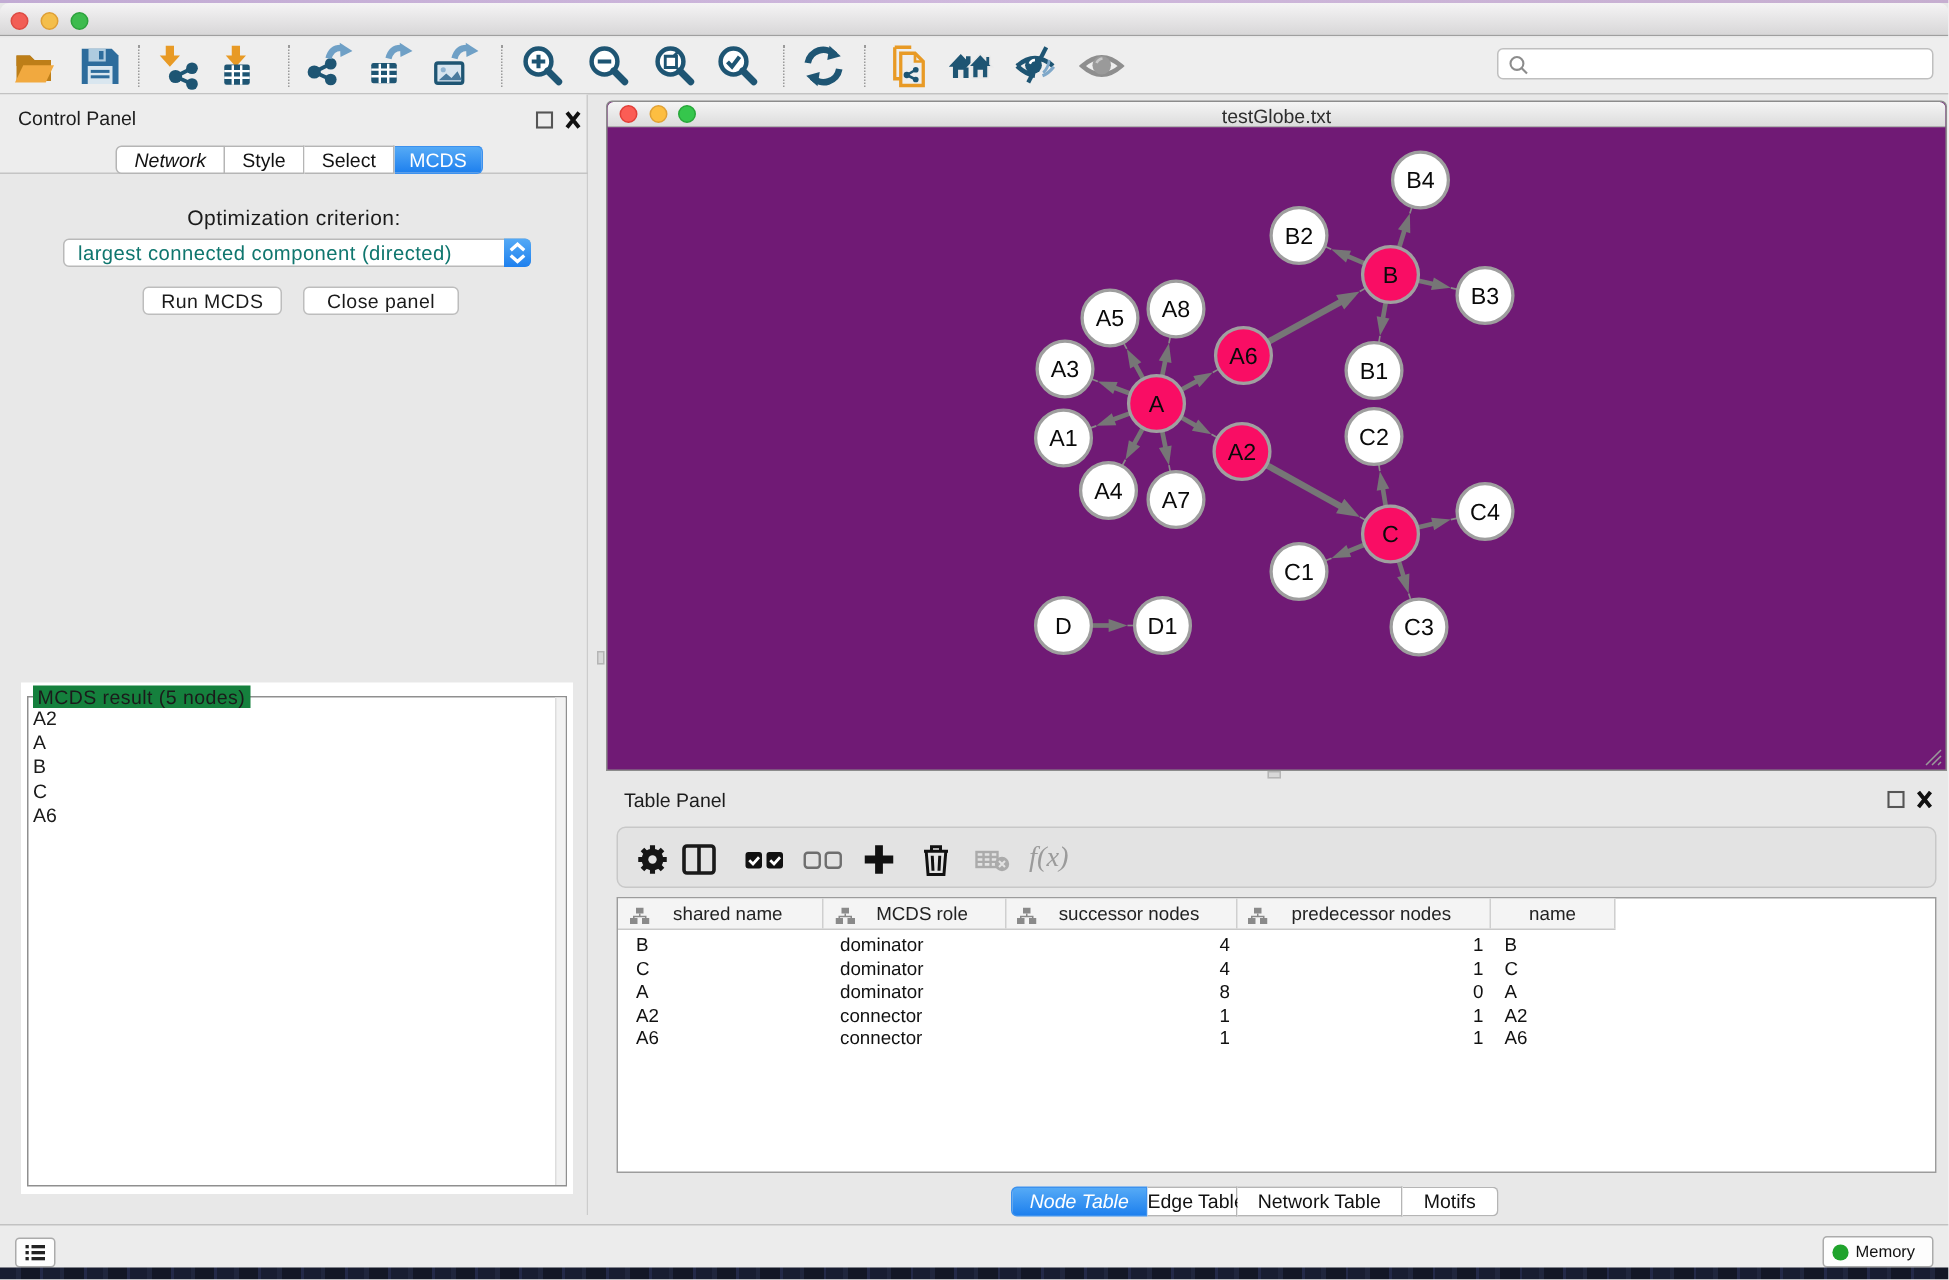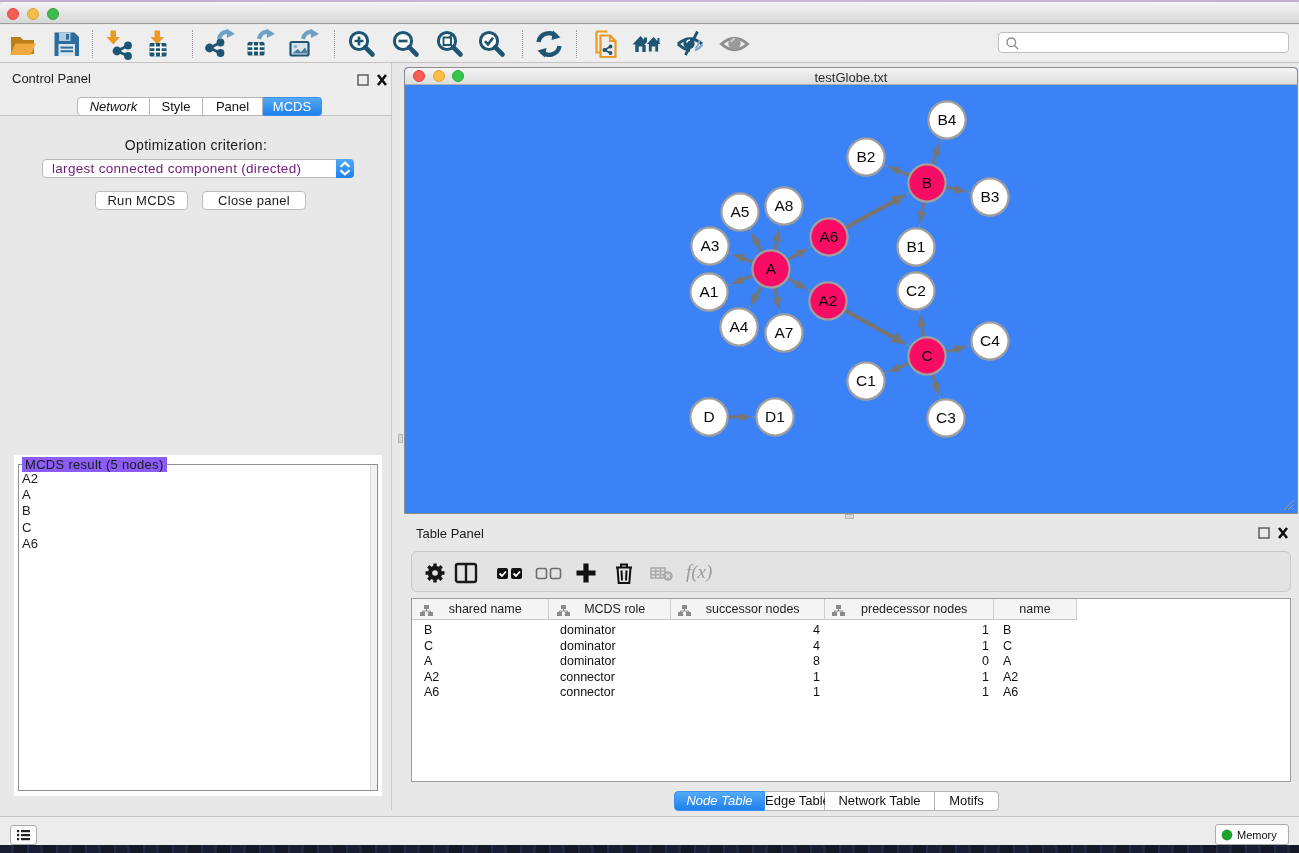--- a/index.html
+++ b/index.html
@@ -20,30 +20,30 @@
 #cpanel .title { position:absolute; left:12px; top:8px; font-size:13px; color:#1c1c1c; }
 .wicons { position:absolute; top:11px; }
 #tabline { position:absolute; left:0; top:52px; width:392px; height:0; border-top:1px solid #c4c4c4; }
 #cpanelbg { position:absolute; left:0; top:53px; width:391px; height:694px; background:#e8e8e8; }
 .tabs { position:absolute; display:flex; }
 .tab { height:19px; background:#fff; border:1px solid #b5b5b5; border-left:none; font-size:13px; color:#111; text-align:center; line-height:17px; white-space:nowrap; flex:none; }
 .tab.first { border-left:1px solid #b5b5b5; border-radius:4px 0 0 4px;font-style:italic; }
 .tab.last { border-radius:0 4px 4px 0; }
 .tab.sel { background:linear-gradient(#55aaf6,#1e80ee); color:#fff; border-color:#3c91ee; }
 #opt { position:absolute; left:0; top:74px; width:392px; text-align:center; font-size:14px; letter-spacing:0.3px; color:#1b1b1b; }
-#combo { position:absolute; left:42px; top:96px; width:312px; height:19px; background:#fff; border:1px solid #b9b9b9; border-radius:4px; font-size:13.5px; letter-spacing:0.3px; color:#701a75; line-height:17px; padding-left:9px; }
+#combo { position:absolute; left:42px; top:96px; width:312px; height:19px; background:#fff; border:1px solid #b9b9b9; border-radius:4px; font-size:13.5px; letter-spacing:0.3px; color:#0f766e; line-height:17px; padding-left:9px; }
 #combo .step { position:absolute; right:-1px; top:-1px; width:18px; height:19px; border-radius:0 4px 4px 0; background:linear-gradient(#55aaf6,#1e80ee); }
 .btn { position:absolute; top:128px; height:19px; background:#fff; border:1px solid #bdbdbd; border-radius:4px; font-size:13px; letter-spacing:0.3px; color:#1b1b1b; text-align:center; line-height:17px; }
 #resultbox { position:absolute; left:14px; top:392px; width:368px; height:341px; background:#fff; }
 #resultbox .gb { position:absolute; left:4px; top:9px; width:360px; height:327px; border:1px solid #8f8f8f; }
-#resultbox .gt { position:absolute; left:8px; top:2px; background:#8b5cf6; padding:0 3px; font-size:13px; letter-spacing:0.3px; color:#1b1b1b; }
+#resultbox .gt { position:absolute; left:8px; top:2px; background:#15803d; padding:0 3px; font-size:13px; letter-spacing:0.3px; color:#1b1b1b; }
 #resultbox .items { position:absolute; left:8px; top:16px; font-size:13px; color:#1b1b1b; line-height:16.2px; }
 #resultbox .sb { position:absolute; right:5px; top:10px; width:7px; height:325px; background:#f2f2f2; border-left:1px solid #ddd; }
 
-#netwin { left:404px; top:67px; width:894px; height:447px; background:#3b82f6; border:1px solid #8c8c8c; border-radius:4px 4px 0 0; }
+#netwin { left:404px; top:67px; width:894px; height:447px; background:#701a75; border:1px solid #8c8c8c; border-radius:4px 4px 0 0; }
 #netwin .bar { position:absolute; left:0; top:0; width:892px; height:17px; background:linear-gradient(#f5f5f5,#dcdcdc); border-bottom:1px solid #b0b0b0; border-radius:4px 4px 0 0; }
 #netwin .t { position:absolute; top:2px; width:100%; text-align:center; font-size:13px; color:#2e2e2e; }
 
 #tpanel-title { left:416px; top:526px; font-size:13px; color:#1c1c1c; }
 #ttoolbar { left:411px; top:551px; width:880px; height:41px; background:#e3e3e3; border:1px solid #c8c8c8; border-radius:6px; }
 #ttable { left:411px; top:598px; width:880px; height:184px; background:#fff; border:1px solid #9c9c9c; }
 #thead { position:absolute; left:0; top:0; width:665px; height:21px; background:#f4f4f4; border-bottom:1px solid #c9c9c9; }
 .hcell { position:absolute; top:0; height:20px; border-right:1px solid #cfcfcf; font-size:12.5px; color:#222; text-align:center; line-height:21px; }
 .trow { position:absolute; font-size:12.5px; color:#111; }
 #btabs { position:absolute; left:674px; top:791px; display:flex; }
@@ -193,21 +193,21 @@
     <div class="title">Control Panel</div>
     <svg class="wicons" style="left:357px" width="32" height="12" viewBox="0 0 32 12">
       <rect x="1" y="1" width="10" height="10" fill="none" stroke="#555" stroke-width="1.4"></rect>
       <path d="M21 1 L29 11 M29 1 L21 11" stroke="#111" stroke-width="2.6"></path>
     </svg>
     <div id="tabline"></div>
     <div id="cpanelbg"></div>
     <div class="tabs" style="left:77px; top:34px;">
       <div class="tab first" style="width:73px">Network</div>
       <div class="tab" style="width:53px">Style</div>
-      <div class="tab" style="width:60px">Panel</div>
+      <div class="tab" style="width:60px">Select</div>
       <div class="tab sel last" style="width:59px">MCDS</div>
     </div>
     <div id="opt">Optimization criterion:</div>
     <div id="combo">largest connected component (directed)
       <div class="step"><svg width="18" height="19" viewBox="0 0 18 19">
             <path d="M4.5 7.8 L9 3.8 L13.5 7.8 M4.5 11.4 L9 15.4 L13.5 11.4" fill="none" stroke="#fff" stroke-width="2.2"></path>
           </svg></div>
     </div>
     <div class="btn" style="left:95px; width:93px;">Run MCDS</div>
     <div class="btn" style="left:202px; width:104px;">Close panel</div>

